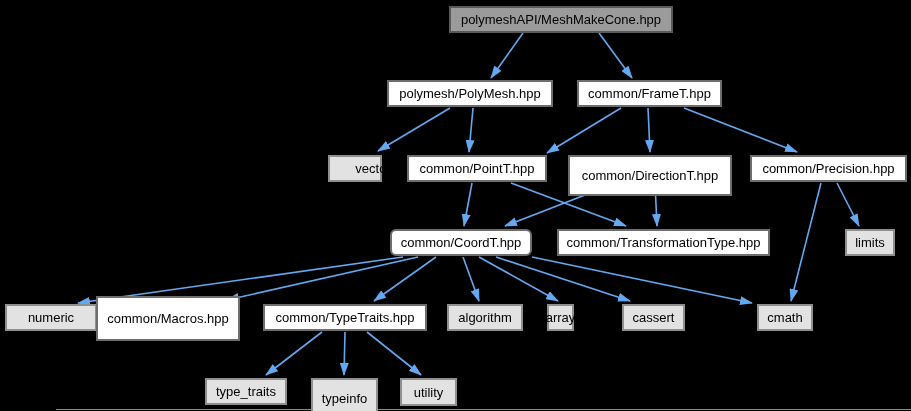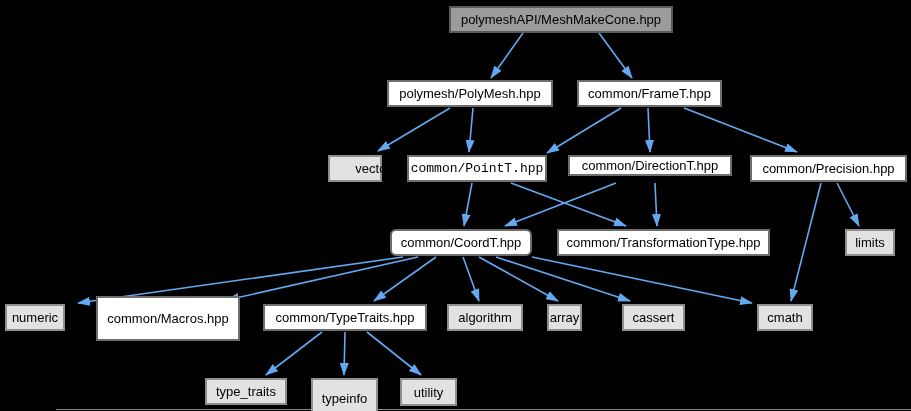--- a/index.html
+++ b/index.html
@@ -90,31 +90,31 @@
         <line x1="322" y1="332" x2="266" y2="375" stroke="#63a9f2" stroke-width="1.6" marker-end="url(#arrow)"></line>
         <line x1="345" y1="332" x2="344" y2="375" stroke="#63a9f2" stroke-width="1.6" marker-end="url(#arrow)"></line>
         <line x1="367" y1="332" x2="421" y2="375" stroke="#63a9f2" stroke-width="1.6" marker-end="url(#arrow)"></line>
       </g>
   </svg>
   <div>
       <div class="node current" style="left: 449px; top: 6px; width: 224px; height: 27px;">polymeshAPI/MeshMakeCone.hpp</div>
       <div class="node header" style="left: 387px; top: 80px; width: 166px; height: 27px;">polymesh/PolyMesh.hpp</div>
       <div class="node header" style="left: 577px; top: 80px; width: 145px; height: 27px;">common/FrameT.hpp</div>
       <div class="node system" style="left: 328px; top: 155px; width: 54px; height: 27px; padding-left: 36px;">vector</div>
-      <div class="node header" style="left: 407px; top: 155px; width: 140px; height: 27px; font-family: Liberation Mono, monospace;">common/PointT.hpp</div>
-      <div class="node header" style="left: 568px; top: 155px; width: 164px; height: 21px;">common/DirectionT.hpp</div>
+      <div class="node header" style="left: 407px; top: 155px; width: 140px; height: 27px;">common/PointT.hpp</div>
+      <div class="node header" style="left: 568px; top: 155px; width: 164px; height: 41px;">common/DirectionT.hpp</div>
       <div class="node header" style="left: 750px; top: 155px; width: 157px; height: 27px;">common/Precision.hpp</div>
       <div class="node header" style="left: 390px; top: 229px; width: 142px; height: 27px; border-radius: 6px;">common/CoordT.hpp</div>
       <div class="node header" style="left: 557px; top: 229px; width: 213px; height: 27px;">common/TransformationType.hpp</div>
       <div class="node system" style="left: 845px; top: 229px; width: 50px; height: 27px;">limits</div>
-      <div class="node system" style="left: 5px; top: 304px; width: 60px; height: 27px;">numeric</div>
+      <div class="node system" style="left: 5px; top: 304px; width: 92px; height: 27px;">numeric</div>
       <div class="node header" style="left: 96px; top: 296px; width: 144px; height: 45px;">common/Macros.hpp</div>
       <div class="node header" style="left: 263px; top: 304px; width: 164px; height: 27px;">common/TypeTraits.hpp</div>
       <div class="node system" style="left: 447px; top: 304px; width: 76px; height: 27px;">algorithm</div>
-      <div class="node system" style="left: 547px; top: 304px; width: 35px; height: 27px;">array</div>
+      <div class="node system" style="left: 547px; top: 304px; width: 27px; height: 27px;">array</div>
       <div class="node system" style="left: 622px; top: 304px; width: 63px; height: 27px;">cassert</div>
       <div class="node system" style="left: 757px; top: 304px; width: 56px; height: 27px;">cmath</div>
       <div class="node system" style="left: 205px; top: 378px; width: 82px; height: 27px;">type_traits</div>
       <div class="node system" style="left: 311px; top: 378px; width: 67px; height: 40px;">typeinfo</div>
       <div class="node system" style="left: 400px; top: 378px; width: 57px; height: 28px;">utility</div>
     </div>
   <div class="bottom-divider"></div>
 </div>
 
 </body></html>

